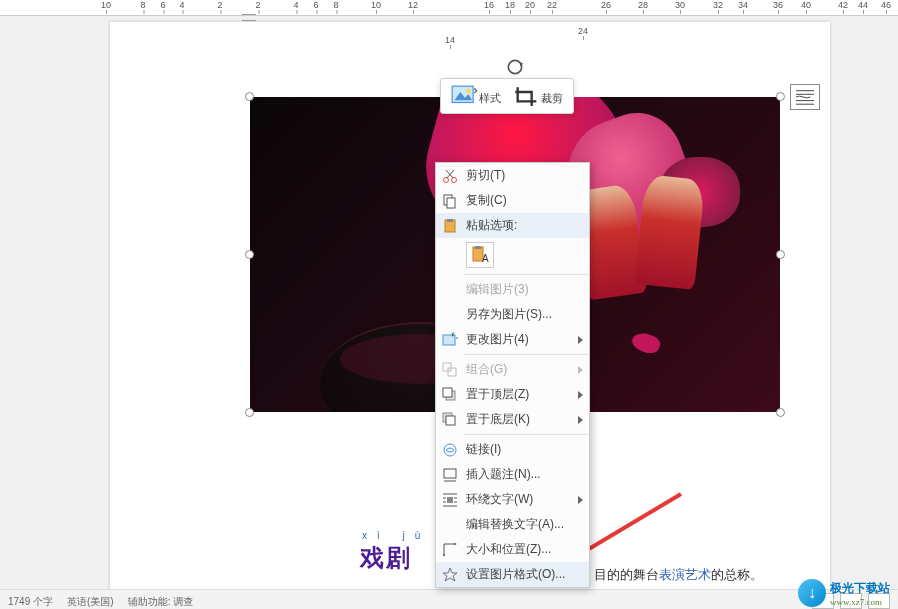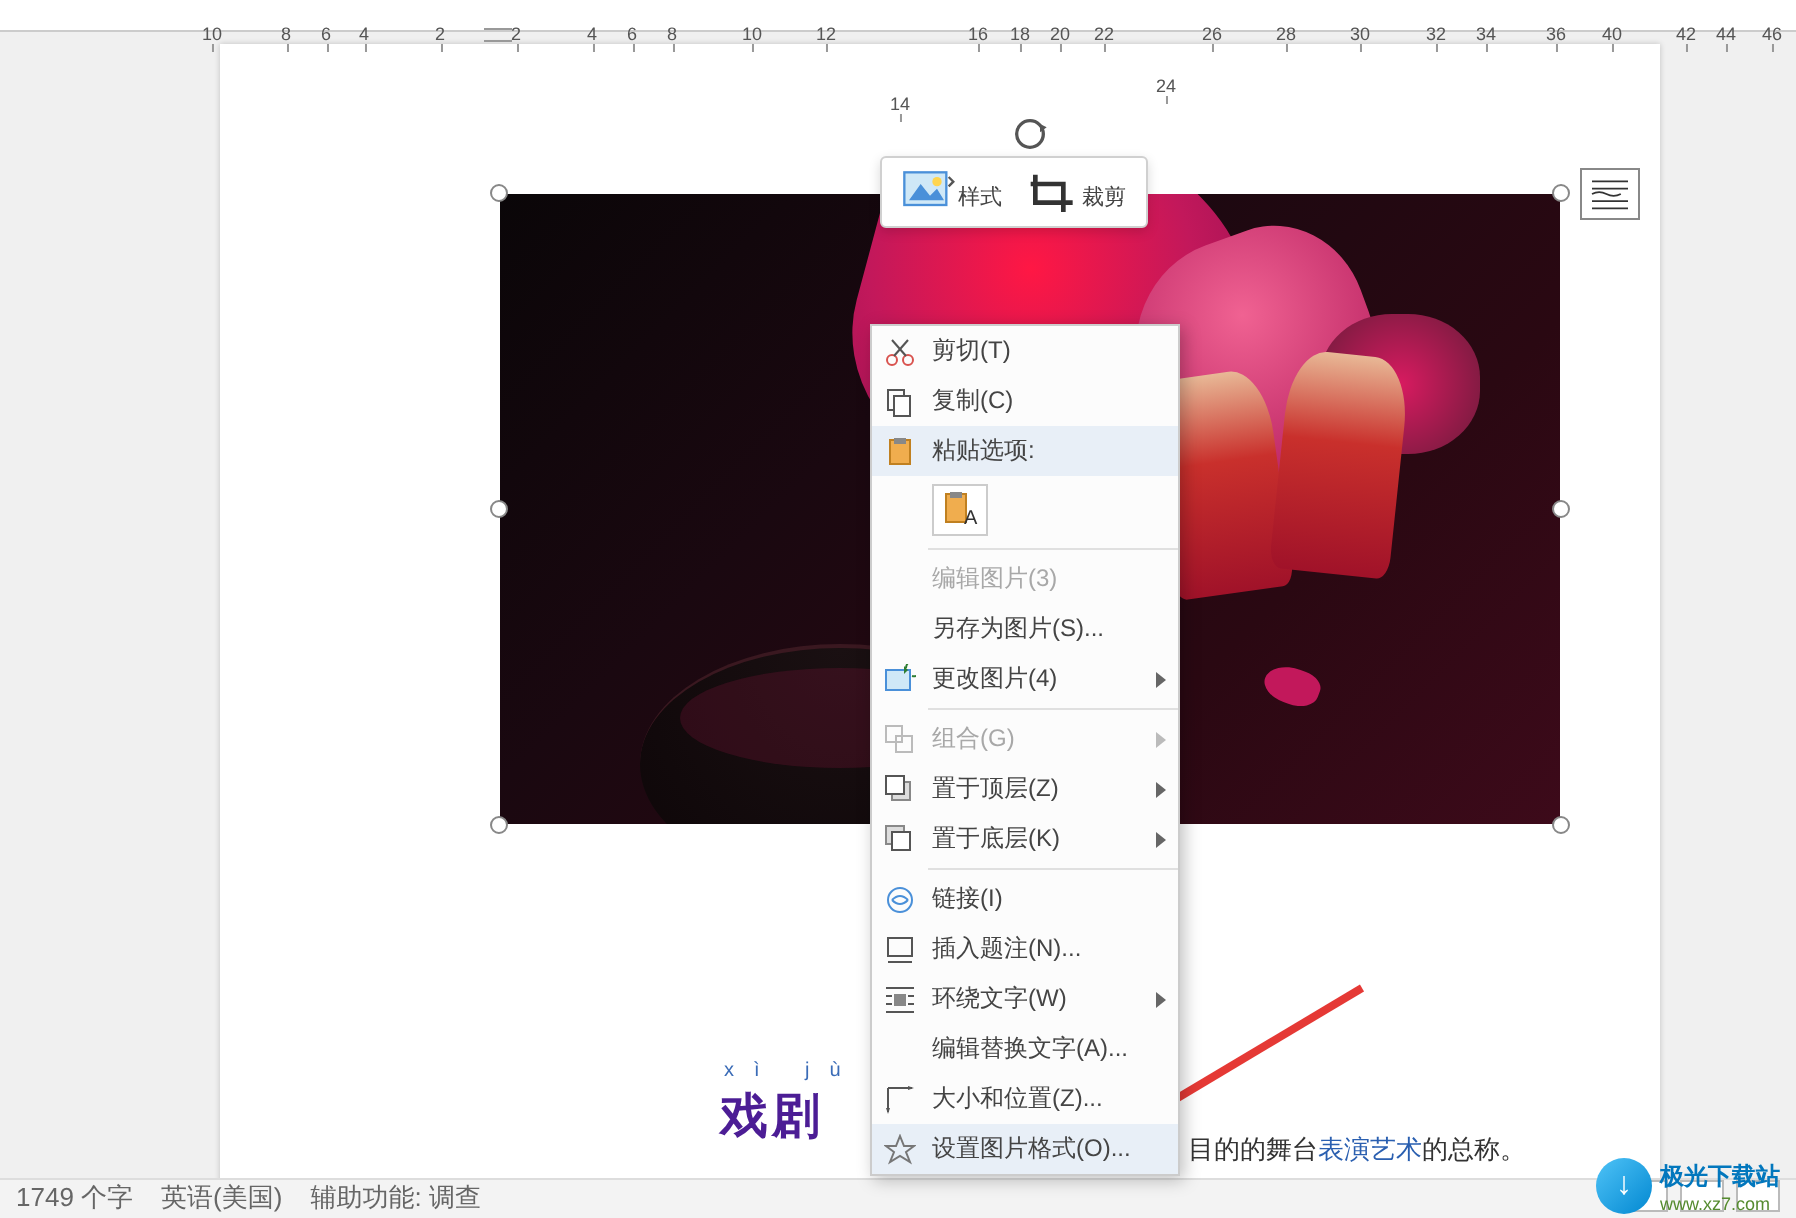--- a/index.html
+++ b/index.html
@@ -1,19 +1,19 @@
 <!DOCTYPE html>
 <html><head>
 <meta charset="utf-8">
 <style>
 *{margin:0;padding:0;box-sizing:border-box;font-family:"Microsoft YaHei",Arial,sans-serif;}
 body{background:#f0f0f0;width:898px;height:609px;overflow:hidden;position:relative;}
 .ruler-h{position:absolute;top:0;left:0;right:0;height:16px;background:#fff;border-bottom:1px solid #ccc;z-index:10;}
 .ruler-marks{position:relative;height:100%;font-size:9px;color:#555;}
-.ruler-mark{position:absolute;top:12px;transform:translateX(-50%);}
+.ruler-mark{position:absolute;top:0;transform:translateX(-50%);}
 .ruler-mark:before{content:"";position:absolute;bottom:-4px;left:50%;width:1px;height:4px;background:#999;}
 .page{position:absolute;top:22px;left:110px;width:720px;height:580px;background:#fff;box-shadow:0 0 3px rgba(0,0,0,0.2);}
 .ruler-v-indicator{position:absolute;top:11px;left:242px;width:20px;height:14px;z-index:11;}
 .ruler-v-indicator:before,.ruler-v-indicator:after{content:"";position:absolute;width:14px;height:1px;background:#999;left:0;}
 .ruler-v-indicator:before{top:3px;}
 .ruler-v-indicator:after{top:9px;}
 .image-container{position:absolute;top:75px;left:140px;width:530px;height:315px;}
 .sel-handle{position:absolute;width:9px;height:9px;background:#fff;border:1px solid #888;border-radius:50%;}
 .sel-handle.tl{top:-5px;left:-5px;}
 .sel-handle.tm{top:-5px;left:calc(50% - 5px);}
@@ -53,27 +53,27 @@
 .menu-icon{position:absolute;left:6px;top:50%;transform:translateY(-50%);width:16px;height:16px;display:flex;align-items:center;justify-content:center;}
 .menu-arrow{position:absolute;right:6px;top:50%;transform:translateY(-50%);width:0;height:0;border-top:4px solid transparent;border-bottom:4px solid transparent;border-left:5px solid #666;}
 .menu-sep{height:1px;background:#e0e0e0;margin:2px 0 2px 28px;}
 .paste-option-row{padding:4px 0 4px 30px;}
 .paste-opt{display:inline-flex;width:28px;height:26px;border:1px solid #ccc;align-items:center;justify-content:center;background:#fff;position:relative;}
 .paste-opt svg{width:18px;height:18px;}
 .arrow-annotation{position:absolute;top:490px;left:555px;width:130px;height:80px;z-index:25;pointer-events:none;}
 .logo-badge{position:absolute;bottom:2px;right:8px;display:flex;align-items:center;gap:4px;z-index:40;}
 .logo-circle{width:28px;height:28px;border-radius:50%;background:linear-gradient(135deg,#4fc3f7,#0288d1);display:flex;align-items:center;justify-content:center;color:#fff;font-size:16px;font-weight:bold;}
 .logo-text{font-size:12px;color:#0277bd;font-weight:bold;}
-.logo-sub{font-size:9px;color:#558b2f;}
+.logo-sub{font-size:9px;color:#558b2f;font-family:Liberation Serif, serif;}
 .doc-text{position:absolute;font-size:13px;}
 .pinyin{position:absolute;top:508px;left:252px;font-size:10px;color:#3b6cb7;letter-spacing:10px;}
 .doc-title{top:520px;left:250px;color:#4c1d95;font-size:24px;font-weight:bold;letter-spacing:2px;}
 .doc-para{top:566px;left:268px;color:#333;font-size:13px;}
 .doc-para .lk{color:#2a5fb0;}
-.statusbar{position:absolute;bottom:0;left:0;right:0;height:20px;background:#f3f3f3;border-top:1px solid #ddd;font-size:13px;color:#666;display:flex;align-items:flex-start;padding:0 8px;z-index:5;}
+.statusbar{position:absolute;bottom:0;left:0;right:0;height:20px;background:#f3f3f3;border-top:1px solid #ddd;font-size:10px;color:#666;display:flex;align-items:flex-end;padding:0 8px;z-index:5;}
 .statusbar .sb-left{display:flex;gap:14px;}
 .statusbar .sb-right{margin-left:auto;display:flex;gap:6px;}
 .sb-btn{width:22px;height:16px;border:1px solid #bbb;background:#fff;}
 </style>
 </head>
 <body>
 
 <div class="ruler-h">
   <div class="ruler-marks" id="ruler-marks">
       <span class="ruler-mark" style="left: 106px;">10</span>

